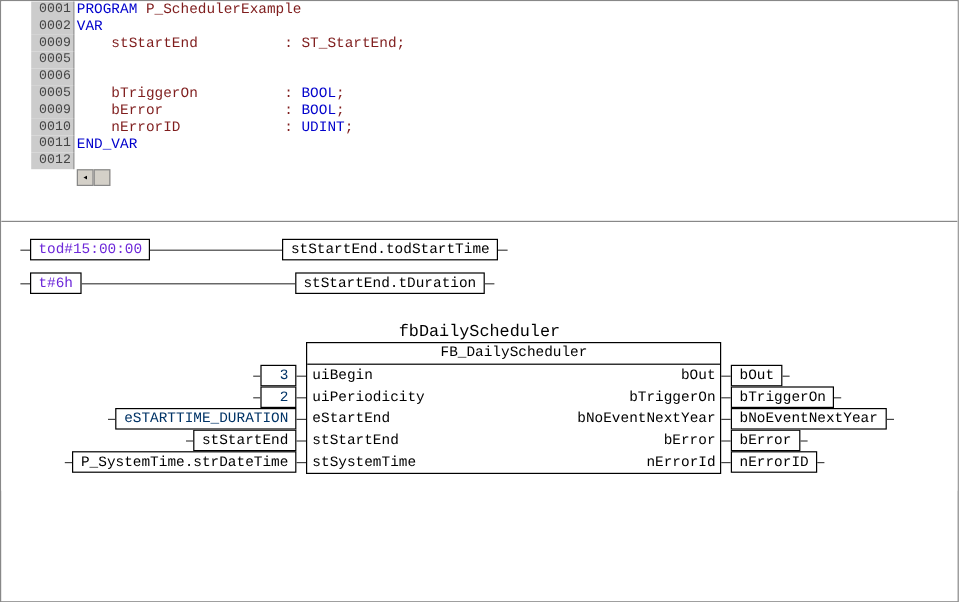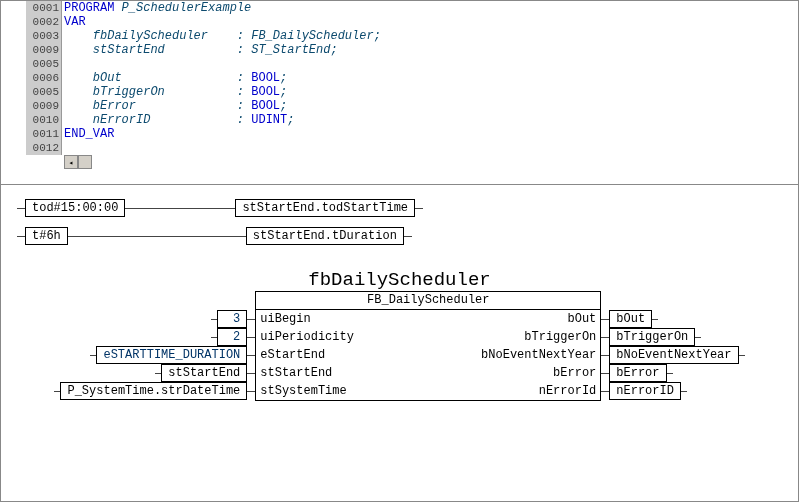--- a/index.html
+++ b/index.html
@@ -36,21 +36,21 @@
     padding-right: 2px;
     border-right: 1px solid #999;
     flex-shrink: 0;
     font-size: 11px;
   }
   .code-text {
     padding-left: 2px;
     white-space: pre;
   }
   .kw { color: #0000cc; }
-  .plain { color: #0c4a6e; font-style: italic; }
+  .plain { color: #7f1d1d; }
   .scrollbar-stub {
     display: flex;
     height: 14px;
     align-items: center;
     margin-left: 38px;
   }
   .sb-arrow {
     width: 14px; height: 14px;
     background: #d4d0c8;
     border: 1px solid #888;
@@ -76,30 +76,30 @@
   .box {
     border: 1px solid #000;
     padding: 1px 6px;
     background: #fff;
     height: 18px;
     line-height: 14px;
     display: inline-flex;
     align-items: center;
     font-size: 12px;
   }
-  .val-magenta { color: #000000; }
+  .val-magenta { color: #6d28d9; }
   .val-dark { color: #003366; }
   .conn {
     width: 110px; height: 1px; background: #444;
   }
   .conn-short { width: 8px; height: 1px; background: #444; }
 
   .fb-wrap { margin-top: 24px; }
   .fb-title {
-    text-align: center; font-size: 19px;
+    text-align: center; font-size: 14px;
   }
   .fb-row {
     display: flex;
     align-items: center;
     justify-content: center;
   }
   .fb-body {
     border: 1px solid #000;
     width: 346px;
     background: #fff;
@@ -147,34 +147,29 @@
   <div class="code-area">
     <div class="code-line">
         <div class="gutter">0001</div>
         <div class="code-text"><span class="kw">PROGRAM</span><span class="plain"> P_SchedulerExample</span></div>
       </div>
     <div class="code-line">
         <div class="gutter">0002</div>
         <div class="code-text"><span class="kw">VAR</span></div>
       </div>
     <div class="code-line">
-        <div class="gutter">0003</div>
-        <div class="code-text"><span class="plain">    fbDailyScheduler    : FB_DailyScheduler;</span></div>
-      </div>
-    <div class="code-line">
         <div class="gutter">0009</div>
         <div class="code-text"><span class="plain">    stStartEnd          : ST_StartEnd;</span></div>
       </div>
     <div class="code-line">
         <div class="gutter">0005</div>
         <div class="code-text"></div>
       </div>
     <div class="code-line">
         <div class="gutter">0006</div>
-        <div class="code-text"><span class="plain">    bOut                : </span><span class="kw">BOOL</span><span class="plain">;</span></div>
       </div>
     <div class="code-line">
         <div class="gutter">0005</div>
         <div class="code-text"><span class="plain">    bTriggerOn          : </span><span class="kw">BOOL</span><span class="plain">;</span></div>
       </div>
     <div class="code-line">
         <div class="gutter">0009</div>
         <div class="code-text"><span class="plain">    bError              : </span><span class="kw">BOOL</span><span class="plain">;</span></div>
       </div>
     <div class="code-line">

